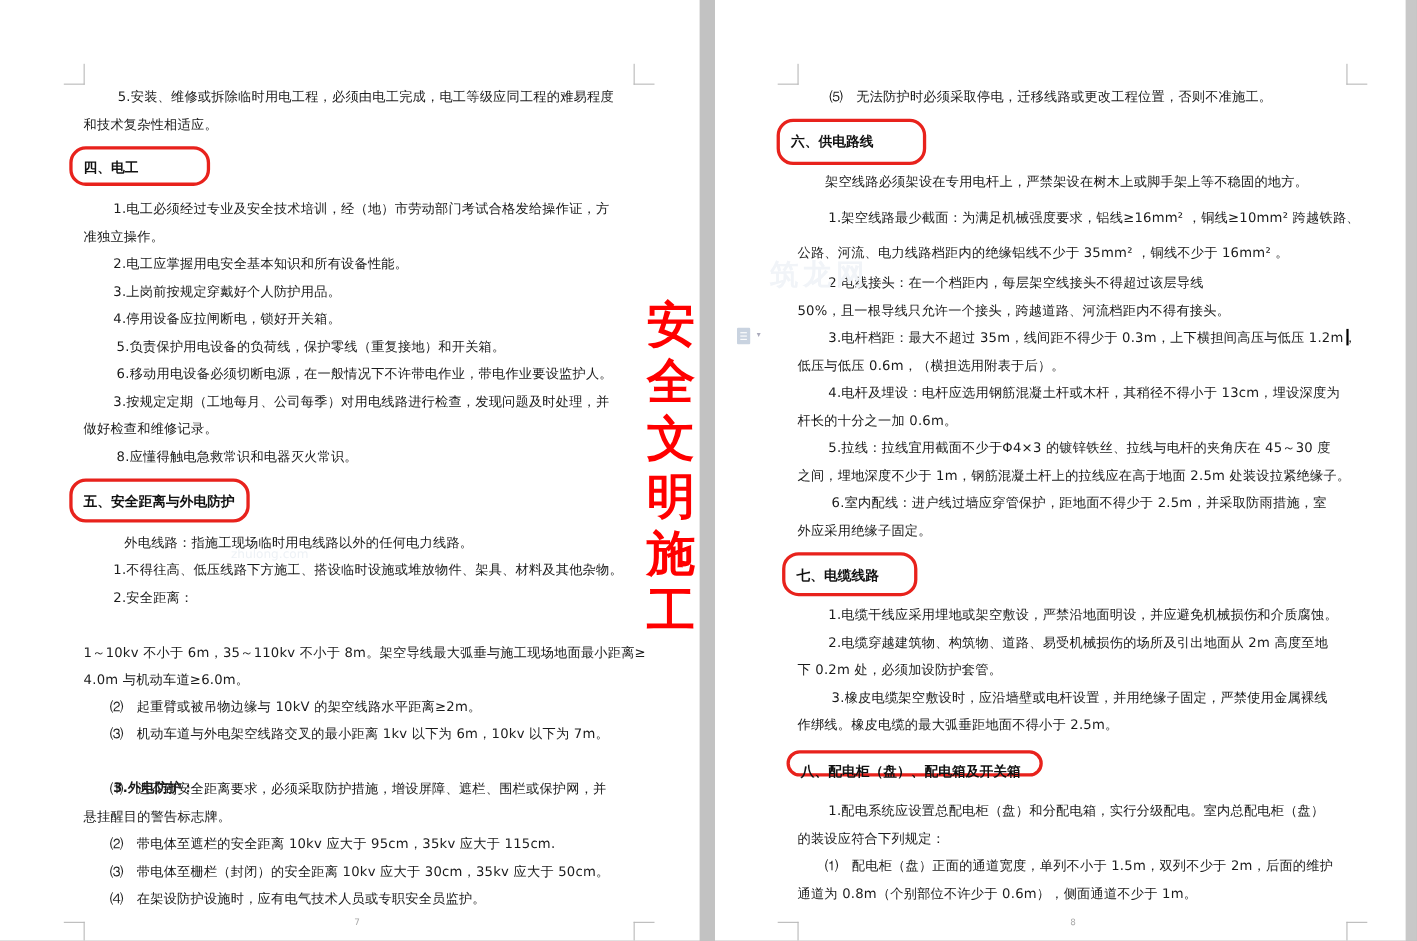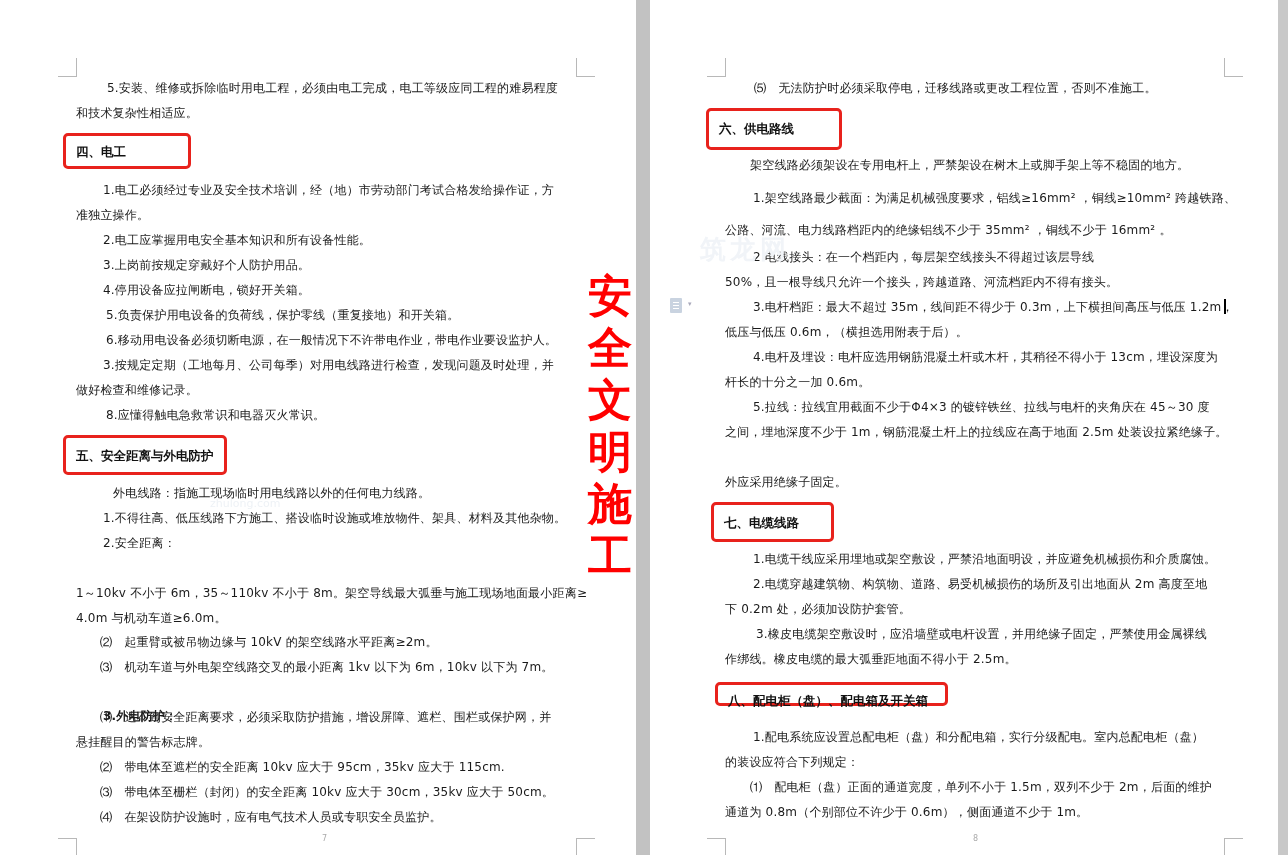--- a/index.html
+++ b/index.html
@@ -17,21 +17,21 @@
   .corner { position: absolute; width: 18px; height: 18px; border-color: #b8b8b8; border-style: solid; border-width: 0; }
   .c-tl { border-right-width: 1px; border-bottom-width: 1px; }
   .c-tr { border-left-width: 1px; border-bottom-width: 1px; }
   .c-bl { border-right-width: 1px; border-top-width: 1px; }
   .c-br { border-left-width: 1px; border-top-width: 1px; }
   .line {
     position: absolute; font-size: 12px; line-height: 16px; white-space: nowrap;
     letter-spacing: 0.2px;
   }
   .heading-box {
-    position: absolute; border: 3px solid #e8221c; border-radius: 5px;
+    position: absolute; border: 3px solid #e8221c; border-radius: 15px;
     box-sizing: border-box; background: #fff;
   }
   .heading-box span {
     position: absolute; left: 10px; top: 8px; font-weight: bold; font-size: 12.5px;
     line-height: 16px; white-space: nowrap; color: #111;
   }
   .page-num { position: absolute; font-size: 8px; color: #aaa; }
   #banner {
     position: absolute; left: 584px; top: 270px; width: 52px;
     color: #ff0000; font-weight: bold; font-size: 44px; line-height: 52px;
@@ -130,20 +130,21 @@
   <div class="line" style="left:103px;top:190px;">1.架空线路最少截面：为满足机械强度要求，铝线≥16mm² ，铜线≥10mm² 跨越铁路、</div>
   <div class="line" style="left:75px;top:222px;">公路、河流、电力线路档距内的绝缘铝线不少于 35mm² ，铜线不少于 16mm² 。</div>
   <div class="line" style="left:103px;top:249px;">2.电线接头：在一个档距内，每层架空线接头不得超过该层导线</div>
   <div class="line" style="left:75px;top:274px;">50%，且一根导线只允许一个接头，跨越道路、河流档距内不得有接头。</div>
   <div class="line" style="left:103px;top:299px;">3.电杆档距：最大不超过 35m，线间距不得少于 0.3m，上下横担间高压与低压 1.2m，</div>
   <div class="line" style="left:75px;top:324px;">低压与低压 0.6m，（横担选用附表于后）。</div>
   <div class="line" style="left:103px;top:349px;">4.电杆及埋设：电杆应选用钢筋混凝土杆或木杆，其稍径不得小于 13cm，埋设深度为</div>
   <div class="line" style="left:75px;top:374px;">杆长的十分之一加 0.6m。</div>
   <div class="line" style="left:103px;top:399px;text-align:right;">5.拉线：拉线宜用截面不少于Φ4×3 的镀锌铁丝、拉线与电杆的夹角庆在 45～30 度</div>
   <div class="line" style="left:75px;top:424px;">之间，埋地深度不少于 1m，钢筋混凝土杆上的拉线应在高于地面 2.5m 处装设拉紧绝缘子。</div>
+  <div class="line" style="left:106px;top:449px;">6.室内配线：进户线过墙应穿管保护，距地面不得少于 2.5m，并采取防雨措施，室</div>
   <div class="line" style="left:75px;top:474px;">外应采用绝缘子固定。</div>
 
   <div class="heading-box" style="left:61px;top:502px;width:123px;height:40px;">
     <span style="top:10px;">七、电缆线路</span>
   </div>
 
   <div class="line" style="left:103px;top:551px;">1.电缆干线应采用埋地或架空敷设，严禁沿地面明设，并应避免机械损伤和介质腐蚀。</div>
   <div class="line" style="left:103px;top:576px;">2.电缆穿越建筑物、构筑物、道路、易受机械损伤的场所及引出地面从 2m 高度至地</div>
   <div class="line" style="left:75px;top:601px;">下 0.2m 处，必须加设防护套管。</div>
   <div class="line" style="left:106px;top:626px;">3.橡皮电缆架空敷设时，应沿墙壁或电杆设置，并用绝缘子固定，严禁使用金属裸线</div>

